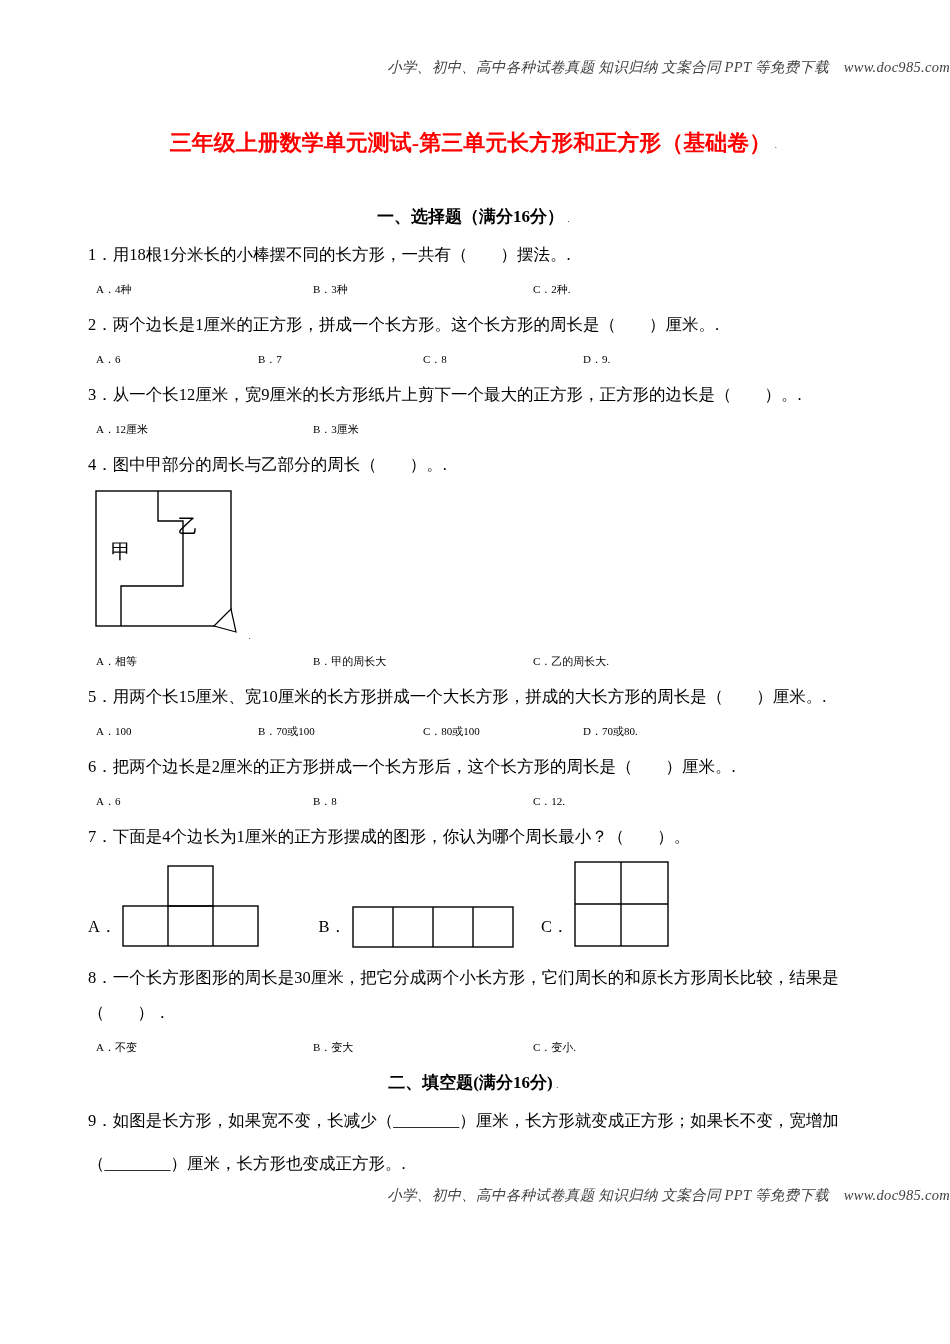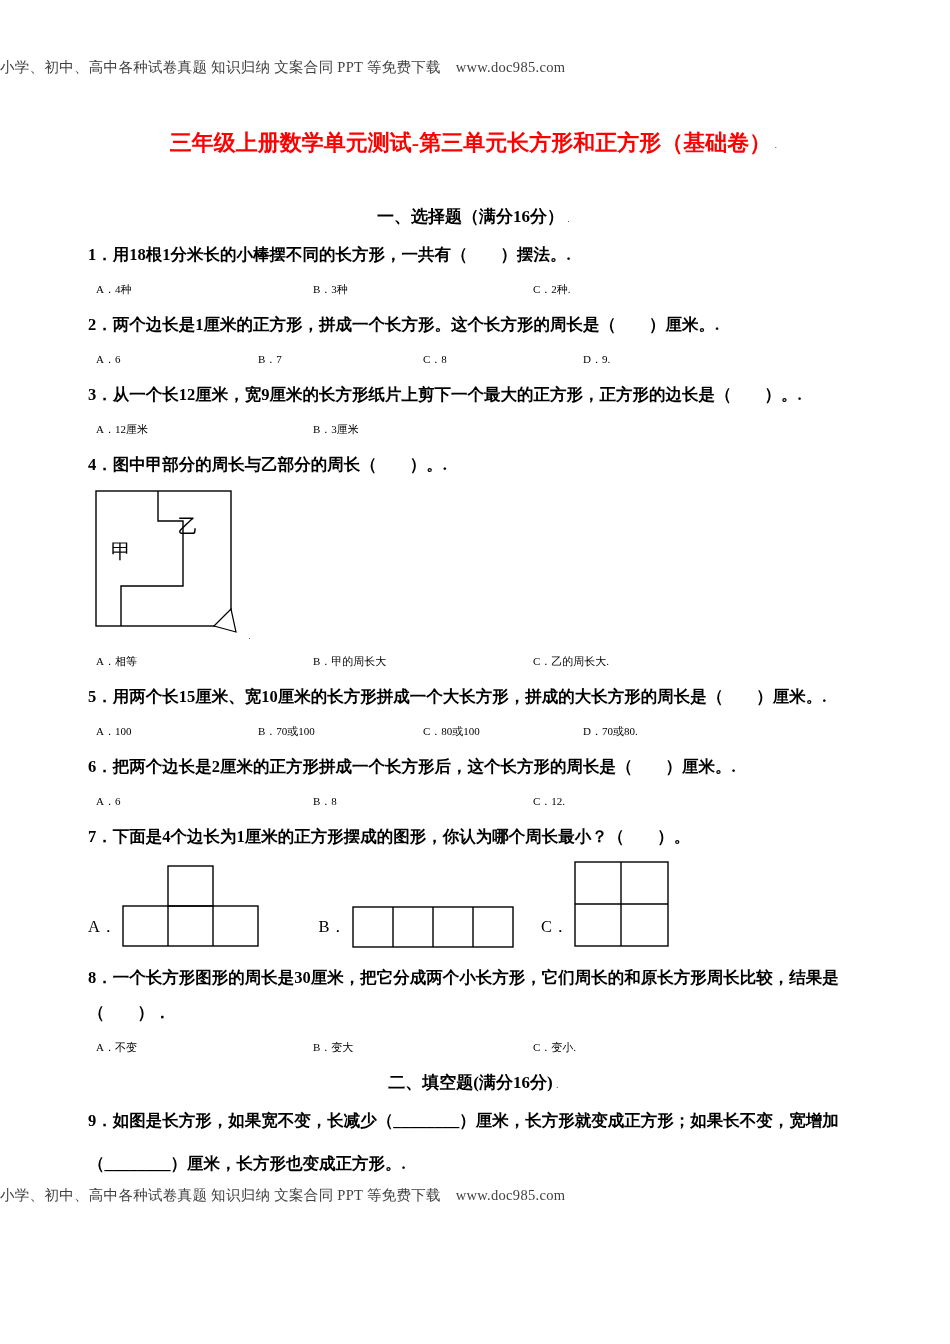--- a/index.html
+++ b/index.html
@@ -11,24 +11,25 @@
     margin: 0 auto;
     background: #ffffff;
     font-family: "Liberation Serif", serif;
     color: #000000;
     overflow: hidden;
   }
   .doc-header, .doc-footer {
     position: absolute;
     left: 0;
     width: 100%;
-    text-align: left;
+    text-align: right;
     font-size: 14.5px;
     color: #3f3f3f;
     letter-spacing: 0.3px;
+    font-style: italic;
   }
   .doc-header { top: 58px; }
   .doc-footer { top: 1186px; }
   .main {
     position: absolute;
     top: 128px;
     left: 88px;
     width: 774px;
   }
   .doc-title {
@@ -47,21 +48,20 @@
     line-height: 22px;
     margin: 0 0 14px 0;
     text-align: center;
   }
   .section-heading .suffix { font-weight: normal; font-size: 9px; color: #555; }
   .sec2 { margin-top: 7px; }
   .line {
     font-size: 16.5px;
     line-height: 21px;
     margin: 0 0 14px 0;
-    font-weight: bold;
   }
   .q9line { margin-bottom: 22px; }
   .opts {
     display: grid;
     font-size: 11px;
     line-height: 21px;
     margin: 0 0 14px 8px;
   }
   .opts-3 { grid-template-columns: 217px 220px auto; }
   .opts-4 { grid-template-columns: 162px 165px 160px auto; }

